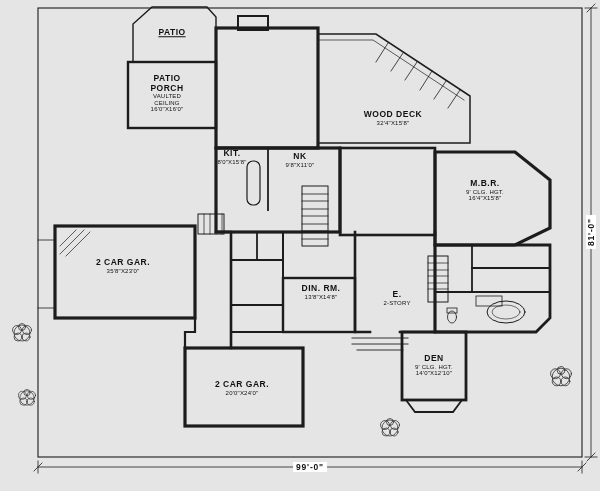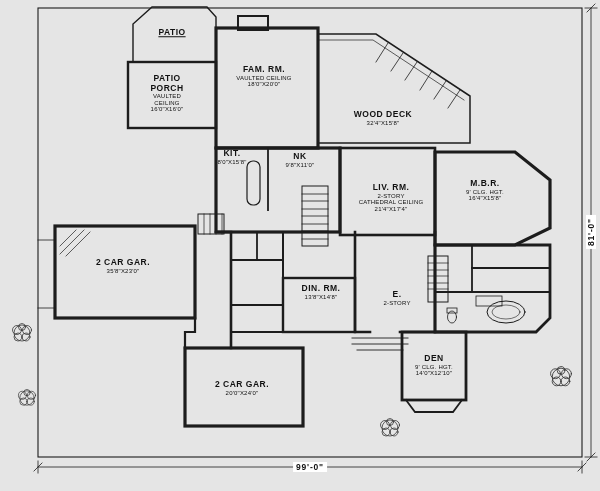--- a/index.html
+++ b/index.html
@@ -202,47 +202,36 @@
   <div class="label u" style="left:172px;top:33px">
     <span class="nm">PATIO</span>
   </div>
 
   <div class="label wrap" style="left:167px;top:94px">
     <span class="nm">PATIO PORCH</span>
     <span class="sub">VAULTED CEILING</span>
     <span class="sub">16'0"X16'0"</span>
   </div>
 
-  <div class="label" style="left:264px;top:76px">
-    <span class="nm">FAM. RM.</span>
-    <span class="sub">VAULTED CEILING</span>
-    <span class="sub">18'0"X20'0"</span>
-  </div>
-
-  <div class="label" style="left:383px;top:118px">
+
+  <div class="label" style="left:393px;top:118px">
     <span class="nm">WOOD DECK</span>
     <span class="sub">32'4"X15'8"</span>
   </div>
 
   <div class="label" style="left:232px;top:157px">
     <span class="nm">KIT.</span>
     <span class="sub">8'0"X15'8"</span>
   </div>
 
   <div class="label" style="left:300px;top:160px">
     <span class="nm">NK</span>
     <span class="sub">9'8"X11'0"</span>
   </div>
 
-  <div class="label" style="left:391px;top:198px">
-    <span class="nm">LIV. RM.</span>
-    <span class="sub">2-STORY</span>
-    <span class="sub">CATHEDRAL CEILING</span>
-    <span class="sub">21'4"X17'4"</span>
-  </div>
 
   <div class="label" style="left:485px;top:190px">
     <span class="nm">M.B.R.</span>
     <span class="sub">9' CLG. HGT.</span>
     <span class="sub">16'4"X15'8"</span>
   </div>
 
   <div class="label" style="left:123px;top:266px">
     <span class="nm">2 CAR GAR.</span>
     <span class="sub">35'8"X23'0"</span>

